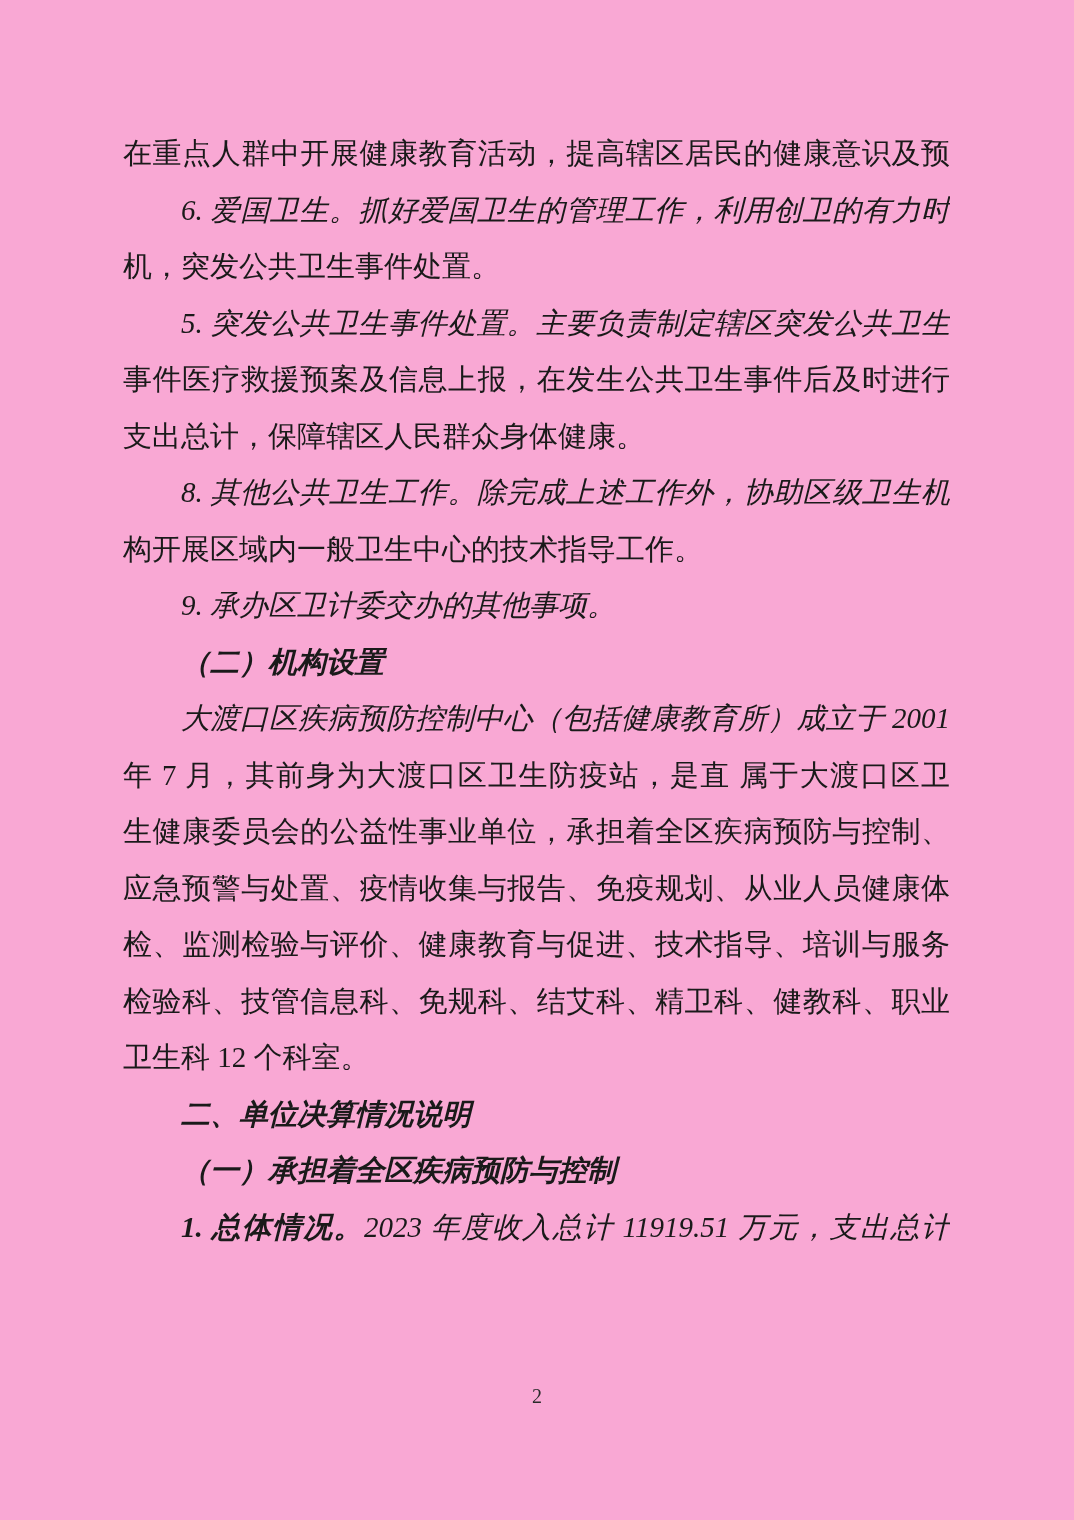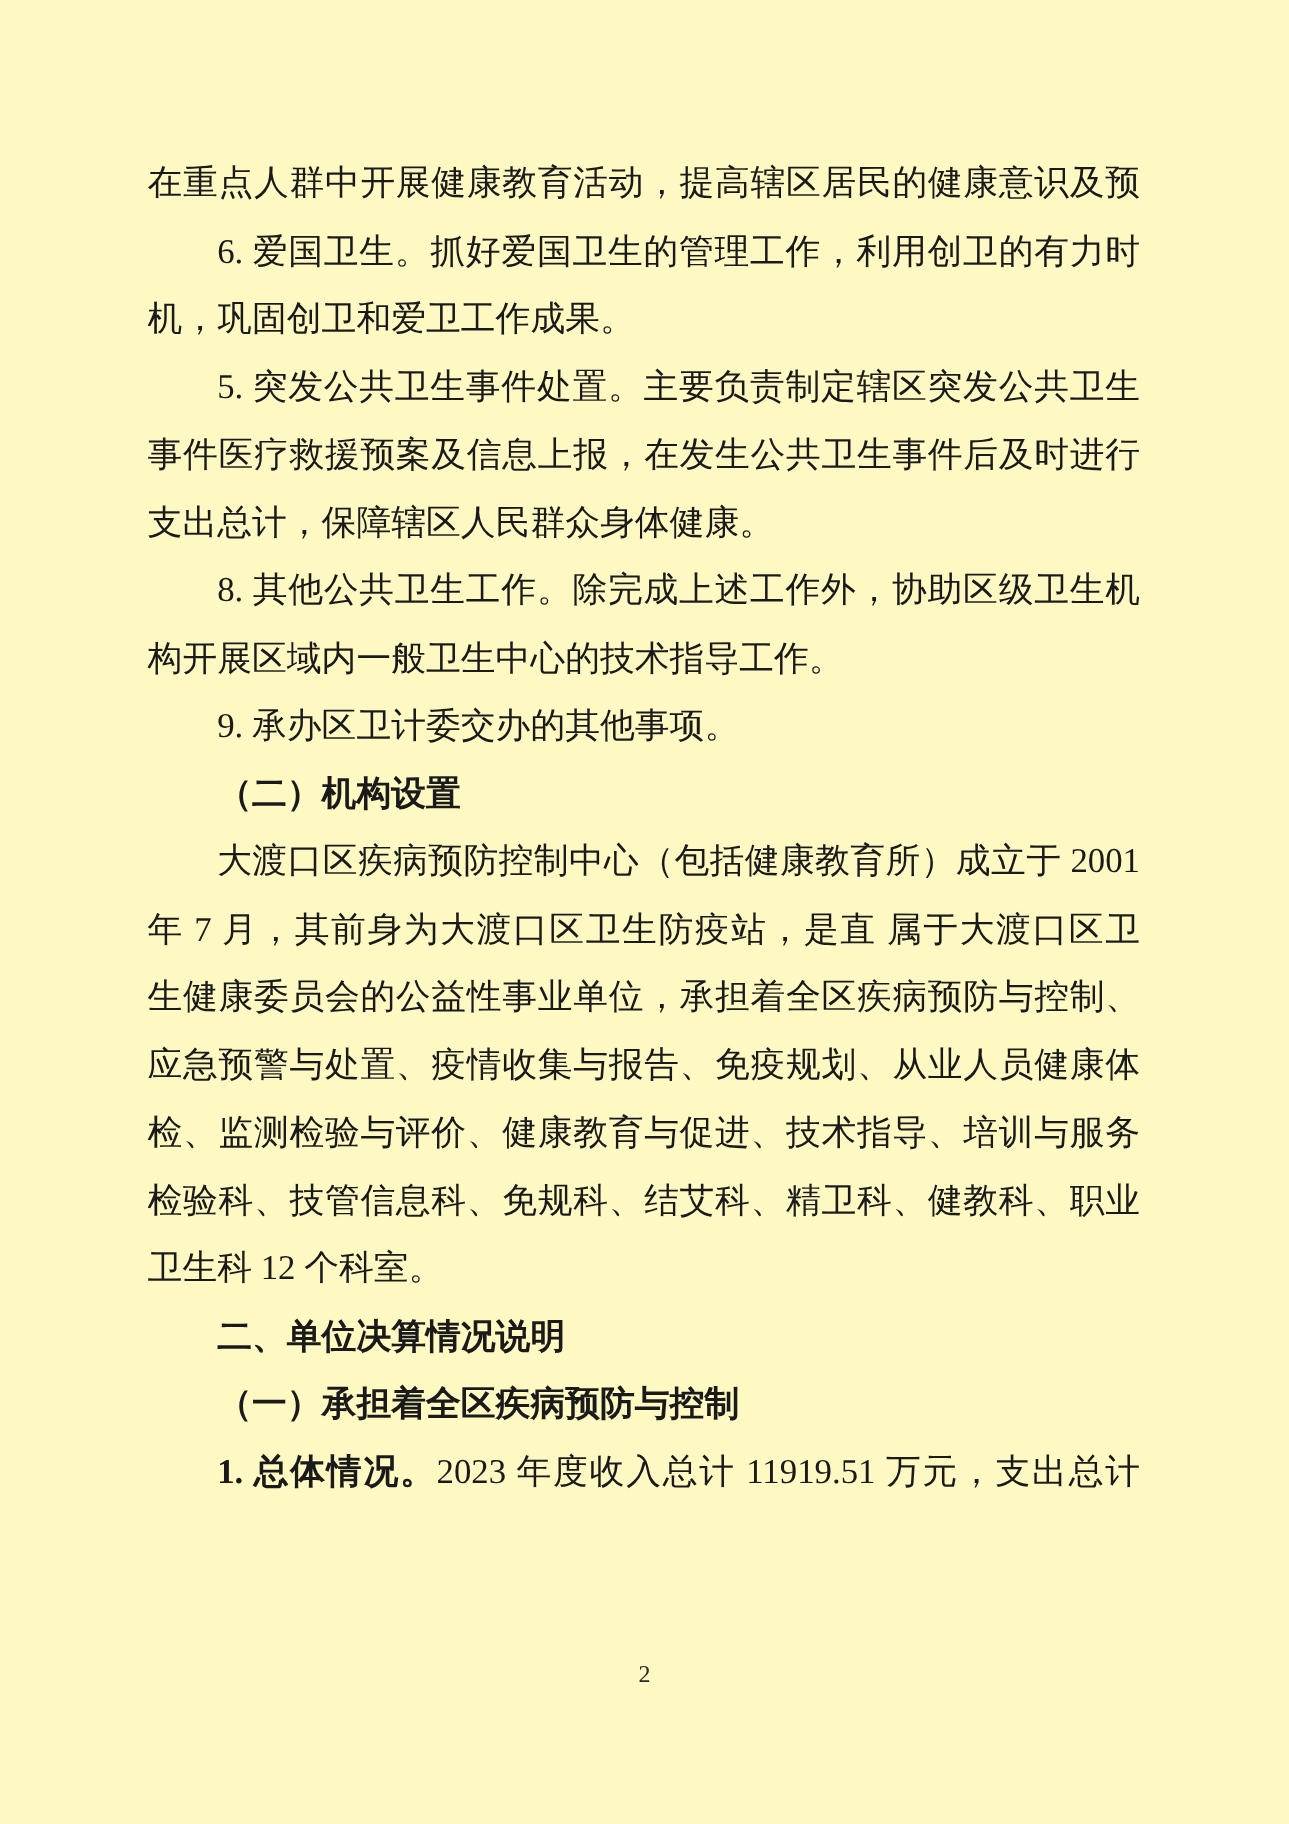--- a/index.html
+++ b/index.html
@@ -4,21 +4,21 @@
 <style>
   html, body {
     margin: 0;
     padding: 0;
     background: #ffffff;
   }
   .page {
     position: relative;
     width: 1074px;
     height: 1520px;
-    background: #fef9c3;
+    background: #f9a8d4;
     color: #1a1a1a;
     font-family: "Liberation Serif", "DejaVu Serif", serif;
     overflow: hidden;
   }
   .body-text {
     position: absolute;
     left: 123px;
     top: 125px;
     width: 827px;
   }
@@ -29,20 +29,21 @@
     text-align: justify;
     overflow: hidden;
     white-space: nowrap;
   }
   .ln.fill {
     text-align-last: justify;
     white-space: normal;
   }
   .ln.ind {
     padding-left: 58px;
+    font-style: italic;
   }
   .ln.kai {
     font-weight: bold;
   }
   .ln.hei {
     font-weight: bold;
     font-family: "Liberation Sans", "DejaVu Sans", sans-serif;
   }
   .lead-bold {
     font-weight: bold;
@@ -58,21 +59,21 @@
     color: #2a2a2a;
   }
 </style>
 </head>
 <body>
 
 <div class="page">
   <div class="body-text">
     <div class="ln fill">在重点人群中开展健康教育活动，提高辖区居民的健康意识及预</div>
     <div class="ln ind fill">6. 爱国卫生。抓好爱国卫生的管理工作，利用创卫的有力时</div>
-    <div class="ln">机，巩固创卫和爱卫工作成果。</div>
+    <div class="ln">机，突发公共卫生事件处置。</div>
     <div class="ln ind fill">5. 突发公共卫生事件处置。主要负责制定辖区突发公共卫生</div>
     <div class="ln fill">事件医疗救援预案及信息上报，在发生公共卫生事件后及时进行</div>
     <div class="ln">支出总计，保障辖区人民群众身体健康。</div>
     <div class="ln ind fill">8. 其他公共卫生工作。除完成上述工作外，协助区级卫生机</div>
     <div class="ln">构开展区域内一般卫生中心的技术指导工作。</div>
     <div class="ln ind">9. 承办区卫计委交办的其他事项。</div>
     <div class="ln ind kai">（二）机构设置</div>
     <div class="ln ind fill">大渡口区疾病预防控制中心（包括健康教育所）成立于 2001</div>
     <div class="ln fill">年 7 月，其前身为大渡口区卫生防疫站，是直 属于大渡口区卫</div>
     <div class="ln fill">生健康委员会的公益性事业单位，承担着全区疾病预防与控制、</div>

